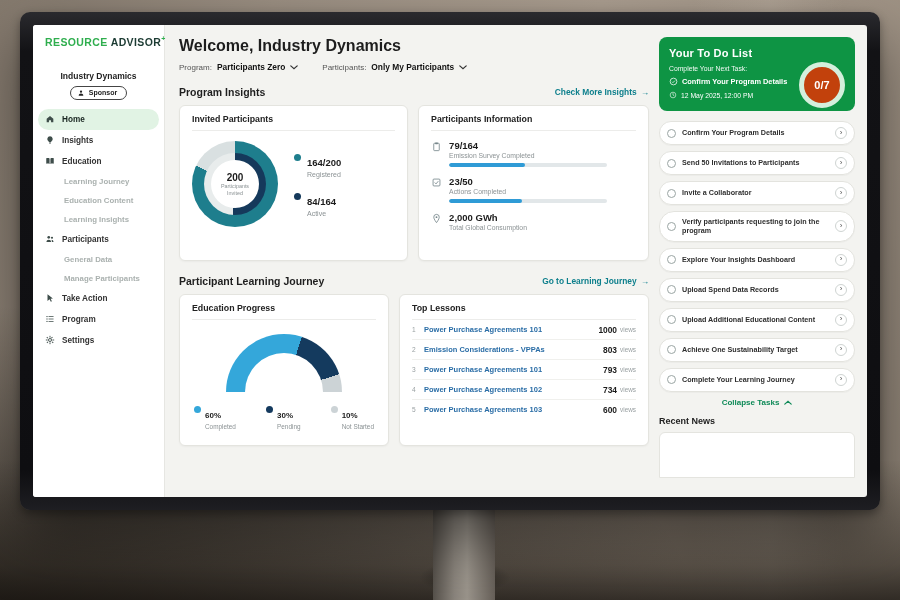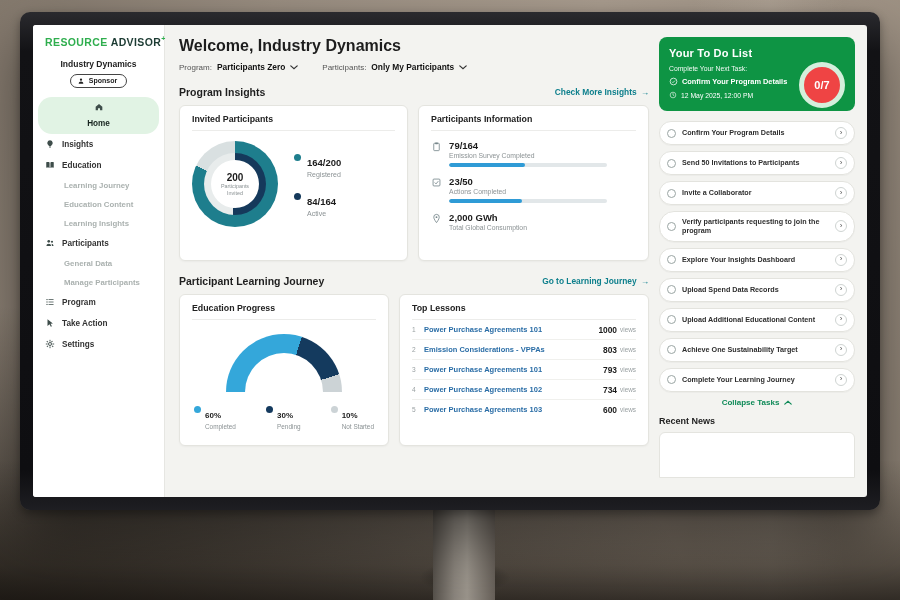--- a/index.html
+++ b/index.html
@@ -17,28 +17,28 @@
     background:linear-gradient(180deg,#2a2a2e,#121215 8%,#0e0e11 92%,#1e1e22);
     box-shadow:0 25px 60px rgba(0,0,0,.5),0 4px 10px rgba(0,0,0,.35);}
   .screen{width:834px;height:472px;background:#f3f3f0;border-radius:3px;overflow:hidden;display:flex;}
 
   
   .sidebar{width:132px;background:#fff;border-right:1px solid #e6e6e2;padding-top:10px;flex:none;}
   .logo{padding:0 12px;font-size:10.5px;font-weight:bold;letter-spacing:.4px;white-space:nowrap;}
   .logo .lg1{color:#2fae4e;}
   .logo .lg2{color:#1c3b33;}
   .logo .lgp{color:#2fae4e;font-size:7px;vertical-align:super;}
-  .org{margin-top:11px;text-align:center;font-size:8.5px;font-weight:bold;color:#222;}
+  .org{margin-top:23px;text-align:center;font-size:8.5px;font-weight:bold;color:#222;}
   .sponsor{margin:5px auto 9px;width:max-content;display:flex;align-items:center;gap:4px;
     border:1px solid #444;border-radius:10px;padding:2px 9px 2px 6px;font-size:7px;font-weight:bold;color:#222;background:#fff;}
   .sponsor svg{width:8px;height:8px;fill:#222;}
   .nav{display:flex;flex-direction:column;}
   .nav-item{display:flex;align-items:center;gap:7px;padding:5.5px 12px;font-size:8.2px;font-weight:700;color:#333;cursor:pointer;}
   .nav-item.sub{padding:5px 12px 5px 31px;color:#aab1af;font-weight:600;font-size:7.8px;}
-  .nav-item.active{background:#e1f3e4;border-radius:14px;margin:0 5px;padding:5.5px 7px;color:#17241f;flex-direction:column;}
+  .nav-item.active{background:#e1f3e4;border-radius:14px;margin:0 5px;padding:5.5px 7px;color:#17241f;}
   .nav-icon{width:10px;height:10px;flex:none;color:#3e4d4a;display:flex;}
   .nav-icon svg{width:10px;height:10px;fill:currentColor;}
 
   
   .main{flex:1;min-width:0;padding:12px 10px 0 14px;}
   .h1{font-size:16px;font-weight:bold;color:#1d1d1d;}
   .filters{display:flex;gap:24px;margin-top:7px;align-items:center;}
   .filter{display:flex;align-items:center;gap:5px;font-size:8px;color:#555;}
   .filter b{font-size:8.4px;color:#111;}
   .chev{width:8px;height:5px;color:#333;}
@@ -101,21 +101,21 @@
   .todo-card{position:relative;border-radius:8px;padding:10px 10px 12px;color:#fff;background:#0e9444;}
   .todo-title{font-size:11px;font-weight:bold;letter-spacing:.2px;}
   .todo-sub{font-size:6.8px;margin-top:6px;opacity:.95;}
   .todo-next{display:flex;align-items:center;gap:4px;margin-top:5px;width:130px;}
   .todo-next svg{width:9px;height:9px;flex:none;}
   .todo-next span{font-size:7.4px;font-weight:bold;}
   .todo-due{display:flex;align-items:center;gap:4px;margin-top:5px;}
   .todo-due svg{width:8px;height:8px;flex:none;}
   .todo-due span{font-size:6.8px;}
   .todo-ring{position:absolute;top:25px;right:10px;width:46px;height:46px;border-radius:50%;
-    background:#ef4444;border:5px solid #d4efdc;display:flex;align-items:center;justify-content:center;
+    background:#c2410c;border:5px solid #d4efdc;display:flex;align-items:center;justify-content:center;
     font-size:11px;font-weight:bold;color:#fff;}
   .tasks{margin-top:10px;}
   .task{display:flex;align-items:center;gap:6px;background:#fff;border:1px solid #e3e3de;border-radius:15px;
     padding:5px 7px;margin-bottom:6px;box-shadow:0 1px 1px rgba(0,0,0,.03);cursor:pointer;}
   .task-check{width:9px;height:9px;border:1.2px solid #9aa5a3;border-radius:50%;flex:none;background:#fff;}
   .task-label{flex:1;font-size:7.2px;font-weight:600;color:#2e2e2e;line-height:1.3;}
   .task-chev{width:12px;height:12px;border:1px solid #cfd4d2;border-radius:50%;flex:none;
     display:flex;align-items:center;justify-content:center;font-size:8px;color:#555;line-height:1;padding-bottom:1px;}
   .collapse{display:flex;align-items:center;justify-content:center;gap:5px;margin-top:2px;
     font-size:8px;font-weight:bold;color:#0f8a58;cursor:pointer;}
@@ -197,37 +197,37 @@
       </div>
       <div class="nav-item sub">
         <span>General Data</span>
       </div>
       <div class="nav-item sub">
         <span>Manage Participants</span>
       </div>
       <div class="nav-item">
         <span class="nav-icon">
               <svg viewBox="0 0 24 24">
+                <path d="M6 3l13 10-5.6.9 3.2 6-2.6 1.2-3.1-6L6 19z"></path>
+              </svg>
+            </span>
+        <span>Take Action</span>
+      </div>
+      <div class="nav-item">
+        <span class="nav-icon">
+              <svg viewBox="0 0 24 24">
                 <rect x="3.5" y="4.8" width="2.6" height="2.6"></rect>
                 <rect x="8.5" y="5.2" width="12" height="1.8"></rect>
                 <rect x="3.5" y="10.7" width="2.6" height="2.6"></rect>
                 <rect x="8.5" y="11.1" width="12" height="1.8"></rect>
                 <rect x="3.5" y="16.6" width="2.6" height="2.6"></rect>
                 <rect x="8.5" y="17" width="12" height="1.8"></rect>
               </svg>
             </span>
         <span>Program</span>
-      </div>
-      <div class="nav-item">
-        <span class="nav-icon">
-              <svg viewBox="0 0 24 24">
-                <path d="M6 3l13 10-5.6.9 3.2 6-2.6 1.2-3.1-6L6 19z"></path>
-              </svg>
-            </span>
-        <span>Take Action</span>
       </div>
       <div class="nav-item">
         <span class="nav-icon">
               <svg viewBox="0 0 24 24">
                 <circle cx="12" cy="12" r="3.6" fill="none" stroke="currentColor" stroke-width="2.2"></circle>
                 <rect x="10.9" y="2" width="2.2" height="4.2"></rect>
                 <rect x="10.9" y="17.8" width="2.2" height="4.2"></rect>
                 <rect x="2" y="10.9" width="4.2" height="2.2"></rect>
                 <rect x="17.8" y="10.9" width="4.2" height="2.2"></rect>
                 <rect x="4.6" y="4.4" width="2.2" height="4" transform="rotate(-45 5.7 6.4)"></rect>

